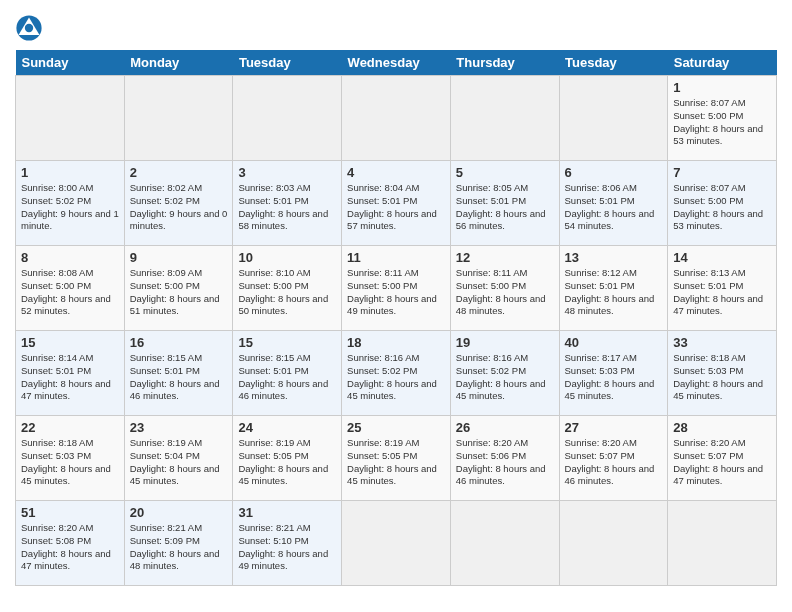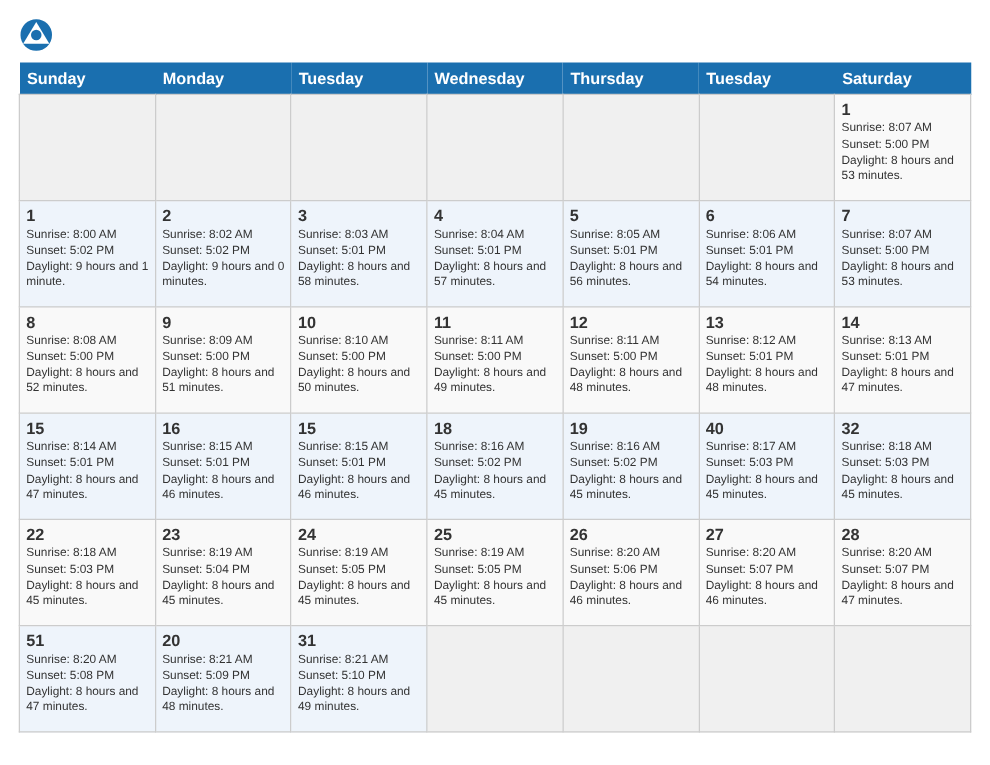--- a/index.html
+++ b/index.html
@@ -175,21 +175,21 @@
           <td><span class="day-number">16</span>
 <span class="cell-text">Sunrise: 8:15 AM<br>Sunset: 5:01 PM<br>Daylight: 8 hours and 46 minutes.</span></td>
           <td><span class="day-number">15</span>
 <span class="cell-text">Sunrise: 8:15 AM<br>Sunset: 5:01 PM<br>Daylight: 8 hours and 46 minutes.</span></td>
           <td><span class="day-number">18</span>
 <span class="cell-text">Sunrise: 8:16 AM<br>Sunset: 5:02 PM<br>Daylight: 8 hours and 45 minutes.</span></td>
           <td><span class="day-number">19</span>
 <span class="cell-text">Sunrise: 8:16 AM<br>Sunset: 5:02 PM<br>Daylight: 8 hours and 45 minutes.</span></td>
           <td><span class="day-number">40</span>
 <span class="cell-text">Sunrise: 8:17 AM<br>Sunset: 5:03 PM<br>Daylight: 8 hours and 45 minutes.</span></td>
-          <td><span class="day-number">32</span>
+          <td><span class="day-number">33</span>
 <span class="cell-text">Sunrise: 8:18 AM<br>Sunset: 5:03 PM<br>Daylight: 8 hours and 45 minutes.</span></td>
         </tr>
         <tr>
           <td><span class="day-number">22</span>
 <span class="cell-text">Sunrise: 8:18 AM<br>Sunset: 5:03 PM<br>Daylight: 8 hours and 45 minutes.</span></td>
           <td><span class="day-number">23</span>
 <span class="cell-text">Sunrise: 8:19 AM<br>Sunset: 5:04 PM<br>Daylight: 8 hours and 45 minutes.</span></td>
           <td><span class="day-number">24</span>
 <span class="cell-text">Sunrise: 8:19 AM<br>Sunset: 5:05 PM<br>Daylight: 8 hours and 45 minutes.</span></td>
           <td><span class="day-number">25</span>

